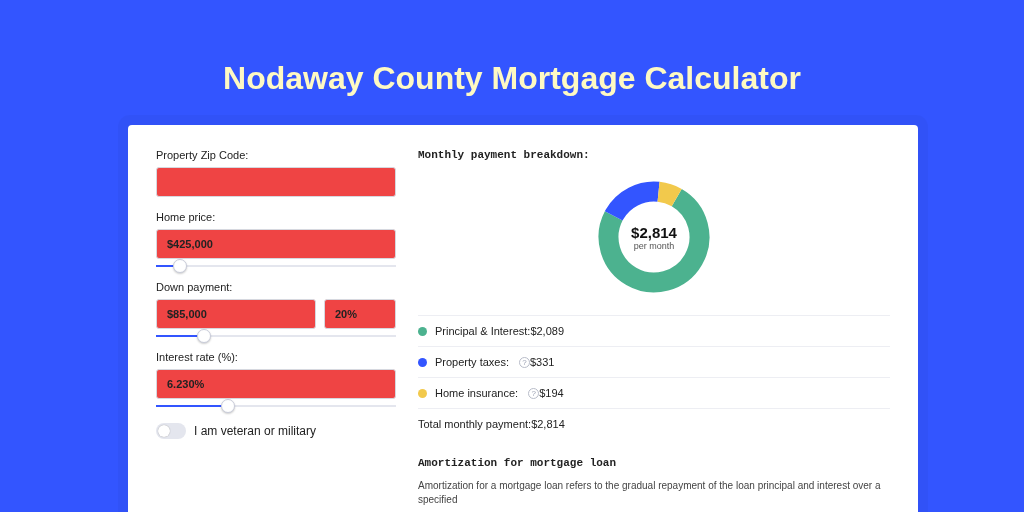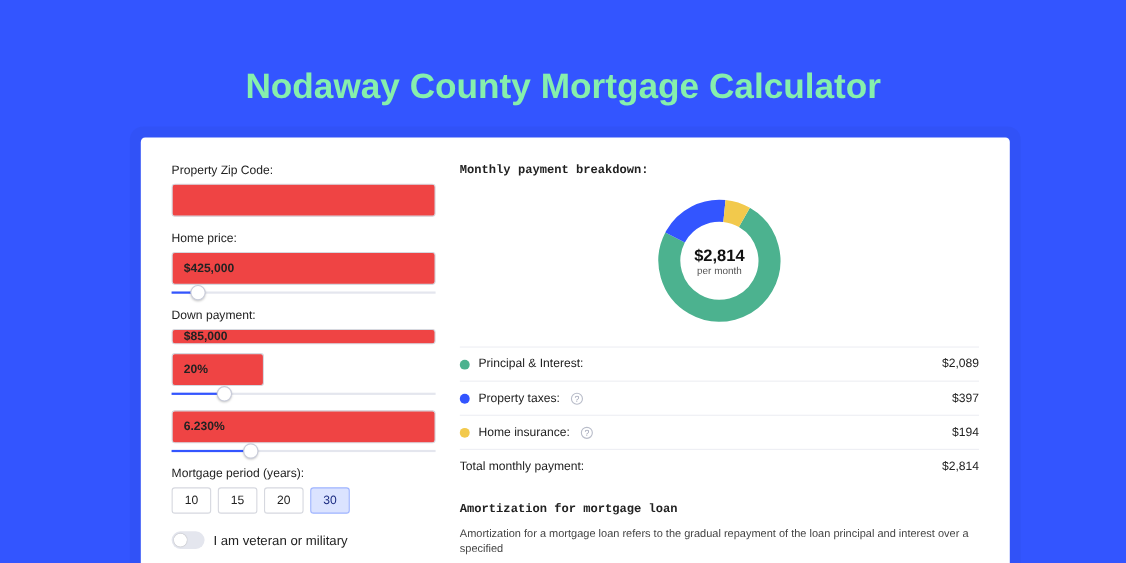--- a/index.html
+++ b/index.html
@@ -1,18 +1,18 @@
 <!DOCTYPE html>
 <html><head>
 <meta charset="utf-8">
 <style>
   * { box-sizing: border-box; margin: 0; padding: 0; }
   html, body { width: 1024px; height: 512px; overflow: hidden; font-family: Arial, Helvetica, sans-serif; }
   .bg { width: 1024px; height: 512px; background: #3355ff; position: relative; }
-  .page-title { color: #86efac; font-size: 32px; font-weight: 700; text-align: center; padding-top: 60px; }
+  .page-title { color: #fef9c3; font-size: 32px; font-weight: 700; text-align: center; padding-top: 60px; }
   .card {
     position: absolute; top: 125px; left: 128px; width: 790px; height: 512px;
     background: #fff; border-radius: 4px 4px 0 0; padding: 24px 28px;
     box-shadow: 0 0 0 10px rgba(0,0,0,0.03);
     display: flex; gap: 22px;
   }
   .col-left { width: 240px; flex: 0 0 240px; }
   .col-right { flex: 1; }
   .field-label { font-size: 11px; color: #222; margin-bottom: 6px; }
   .text-input {
@@ -22,23 +22,23 @@
   .field { margin-bottom: 14px; }
   .slider-track {
     position: relative; width: 100%; height: 2px; background: #e4e6ee; margin-top: 6px;
   }
   .slider-fill { position: absolute; left: 0; top: 0; height: 2px; background: #3355ff; }
   .slider-thumb {
     position: absolute; top: -6px; width: 14px; height: 14px; border-radius: 50%;
     background: #fff; border: 1px solid #c9ccda; box-shadow: 0 1px 2px rgba(0,0,0,0.2);
     transform: translateX(-50%);
   }
-  .dp-row { display: flex; gap: 8px; flex-direction: column; }
+  .dp-row { display: flex; gap: 8px; }
   .dp-row .text-input:first-child { flex: 1; }
-  .dp-row .text-input:last-child { width: 84px; }
+  .dp-row .text-input:last-child { width: 72px; }
   .period-row { display: flex; gap: 6px; }
   .period-btn {
     width: 36px; height: 24px; border: 1px solid #d6d8df; background: #fff;
     font-size: 11px; color: #222; border-radius: 3px; cursor: pointer;
   }
   .period-btn.active { background: #dbe3ff; border-color: #9fb4ff; color: #1a2a80; }
   .toggle-row { display: flex; align-items: center; gap: 8px; margin-top: 16px; }
   .toggle {
     width: 30px; height: 16px; background: #e4e6ee; border-radius: 8px; position: relative;
   }
@@ -52,21 +52,21 @@
   .donut { position: relative; width: 120px; height: 120px; }
   .donut svg { width: 120px; height: 120px; transform: rotate(-60deg); }
   .donut-center {
     position: absolute; inset: 0; display: flex; flex-direction: column;
     align-items: center; justify-content: center;
   }
   .donut-amt { font-size: 15px; font-weight: 700; color: #111; }
   .donut-sub { font-size: 9px; color: #555; }
   .legend { border-top: 1px solid #edeef3; }
   .legend-row {
-    display: flex; align-items: center; justify-content: space-between;
+    display: flex; align-items: center; 
     padding: 9px 0; border-bottom: 1px solid #edeef3; font-size: 11px; color: #222;
   }
   .legend-row:last-child { border-bottom: none; }
   .legend-left { display: flex; align-items: center; gap: 8px; }
   .dot { width: 9px; height: 9px; border-radius: 50%; }
   .dot.green { background: #4cb28f; }
   .dot.blue { background: #3355ff; }
   .dot.yellow { background: #f2c94c; }
   .info {
     width: 11px; height: 11px; border: 1px solid #b8bcc9; border-radius: 50%;
@@ -107,36 +107,28 @@
           <input class="text-input" value="$85,000" style="">
           <input class="text-input" value="20%" style="">
         </div>
         <div class="slider-track">
           <div class="slider-fill" style="width:20%"></div>
           <div class="slider-thumb" style="left:20%"></div>
         </div>
       </div>
 
       <div class="field">
+        <div class="field-label">Interest rate (%):</div>
         <input class="text-input" value="6.230%" style="">
         <div class="slider-track">
           <div class="slider-fill" style="width:30%"></div>
           <div class="slider-thumb" style="left:30%"></div>
         </div>
       </div>
 
-      <div class="field">
-        <div class="field-label">Mortgage period (years):</div>
-        <div class="period-row">
-          <button class="period-btn">10</button>
-          <button class="period-btn">15</button>
-          <button class="period-btn">20</button>
-          <button class="period-btn active">30</button>
-        </div>
-      </div>
 
       <div class="toggle-row">
         <div class="toggle"></div>
         <div class="toggle-label">I am veteran or military</div>
       </div>
     </div>
 
     <div class="col-right">
       <div class="section-title">Monthly payment breakdown:</div>
 
@@ -161,21 +153,21 @@
             <span>Principal &amp; Interest:</span>
           </div>
           <span>$2,089</span>
         </div>
         <div class="legend-row">
           <div class="legend-left">
             <span class="dot blue"></span>
             <span>Property taxes:</span>
             <span class="info">?</span>
           </div>
-          <span>$397</span>
+          <span>$331</span>
         </div>
         <div class="legend-row">
           <div class="legend-left">
             <span class="dot yellow"></span>
             <span>Home insurance:</span>
             <span class="info">?</span>
           </div>
           <span>$194</span>
         </div>
         <div class="legend-row total-row">

